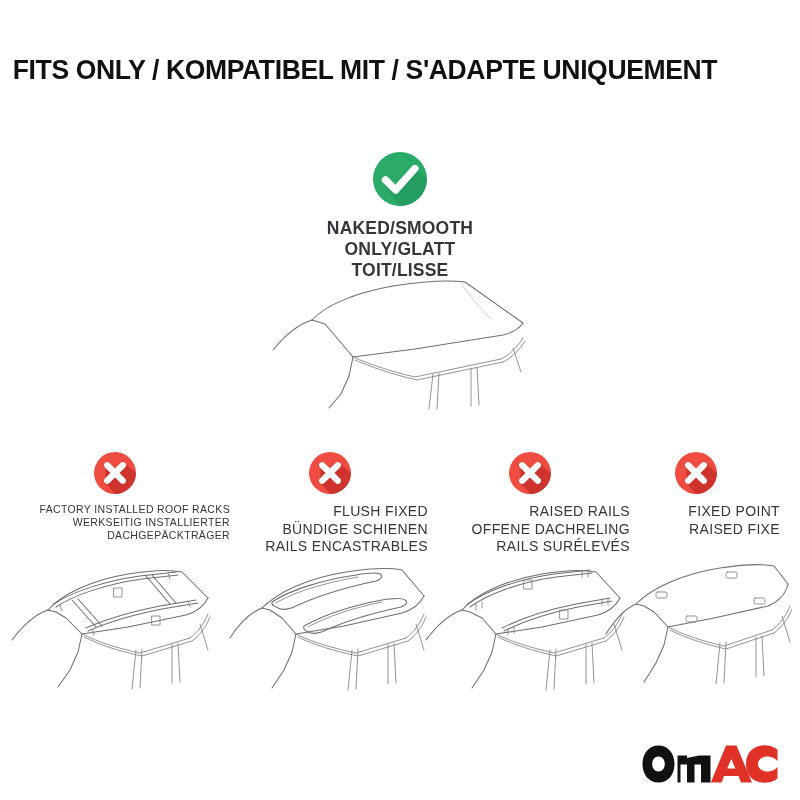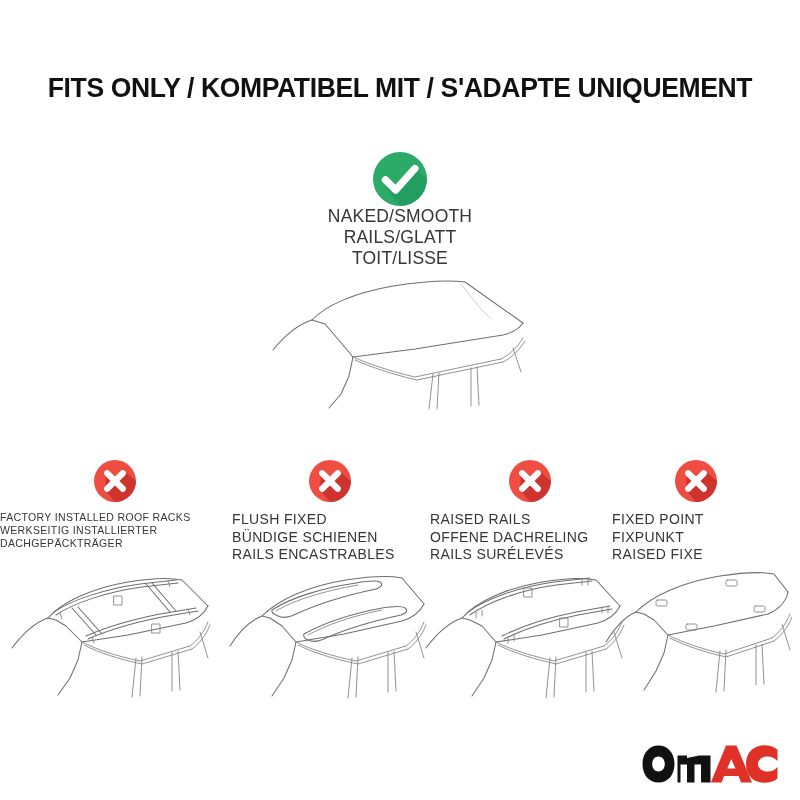--- a/index.html
+++ b/index.html
@@ -15,22 +15,20 @@
     font-family: "Liberation Sans", sans-serif;
     -webkit-font-smoothing: antialiased;
   }
 
   
   .header {
     position: absolute;
     left: 0;
     top: 54px;
     width: 800px;
-    text-align: center;
-    margin-top: 18px;
   }
   .header-title {
     display: inline-block;
     font-family: "Liberation Sans", sans-serif;
     font-weight: bold;
     font-size: 27.5px;
     letter-spacing: -0.4px;
     color: #111111;
     transform: scaleX(0.965);
     transform-origin: center;
@@ -47,25 +45,26 @@
   }
   .badge {
     width: 54px;
     height: 54px;
     margin: 0 auto;
     position: relative;
   }
   .badge svg { display: block; }
 
   .approved-labels {
+    margin-top: 12px;
     color: #35353a;
     font-size: 17.5px;
     line-height: 21px;
     letter-spacing: 0.2px;
-    font-weight: 400;
+    font-weight: 700;
   }
   .approved-labels .ln { display: block; white-space: nowrap; }
 
   .roof-top {
     position: absolute;
     left: 265px;
     top: 276px;
     width: 290px;
     height: 135px;
   }
@@ -73,22 +72,22 @@
   
   .reject-row {
     position: absolute;
     left: 0;
     top: 452px;
     width: 800px;
     height: 280px;
   }
   .reject-col {
     position: absolute;
-    top: 8px;
-    text-align: left;
+    top: 0;
+    text-align: right;
   }
   .reject-col .badge { width: 42px; height: 42px; }
 
   .reject-labels {
     margin-top: 9px;
     color: #35353a;
     letter-spacing: 0.35px;
     font-weight: 400;
   }
   .reject-labels .ln { display: block; white-space: nowrap; }
@@ -125,21 +124,21 @@
 <div class="approved-block">
   <div class="badge">
     <svg viewBox="0 0 54 54" width="54" height="54" aria-hidden="true">
       <circle cx="27" cy="27" r="27" fill="#2aab68"></circle>
       <path d="M27 54 A27 27 0 0 0 54 27 L39.5 15 L24 35 L17 27.5 L11.5 34 Z" fill="#1f9159" opacity="0.55"></path>
       <path d="M12.5 27.8 L22.6 38 L41.8 16.6" fill="none" stroke="#ffffff" stroke-width="7.4" stroke-linecap="round" stroke-linejoin="round"></path>
     </svg>
   </div>
   <div class="approved-labels">
     <span class="ln">NAKED/SMOOTH</span>
-    <span class="ln">RAILS/GLATT</span>
+    <span class="ln">ONLY/GLATT</span>
     <span class="ln">TOIT/LISSE</span>
   </div>
 </div>
 
 <div class="roof-top">
   <svg viewBox="0 0 290 135" width="290" height="135" aria-hidden="true">
 
     <path class="line" d="M47 44 C60 30 88 17 128 10 C160 5 185 4 200 6 L258 47"></path>
     <path class="line" d="M258 47 C254 53 246 57 238 59 L150 73 L88 81"></path>
     <path class="line" d="M88 81 L72 62 L60 48 L47 44"></path>
@@ -314,21 +313,20 @@
         <circle cx="21" cy="21" r="21" fill="#ef4d42"></circle>
         <path d="M21 42 A21 21 0 0 0 42 21 L30 11 L21 19 L12 11 L11 30 Z" fill="#b21f1f" opacity="0.55"></path>
         <g stroke="#ffffff" stroke-width="6.2" stroke-linecap="round">
           <line x1="13.2" y1="13.2" x2="28.8" y2="28.8"></line>
           <line x1="28.8" y1="13.2" x2="13.2" y2="28.8"></line>
         </g>
       </svg>
     </div>
     <div class="reject-labels">
       <span class="ln">FIXED POINT</span>
-      <span class="ln">FIXPUNKT</span>
       <span class="ln">RAISED FIXE</span>
     </div>
     <div class="roof-sm" style="top:98px; left:-10px; width:190px;">
       <svg viewBox="0 0 190 140" width="190" height="140" aria-hidden="true">
         <path class="line" d="M34 54 C50 38 80 24 118 18 C144 14 162 14 172 16 L186 34"></path>
         <path class="line" d="M186 34 C184 44 176 52 166 56 L112 68 L66 77"></path>
         <path class="line" d="M66 77 L52 62 L42 56 L34 54"></path>
         <path class="line" d="M34 54 C24 58 14 68 4 84"></path>
         <path class="line" d="M66 77 L62 95 L54 113 L42 132"></path>
         <path class="line-thin" d="M66 77 C82 85 100 91 122 96 L170 80"></path>

